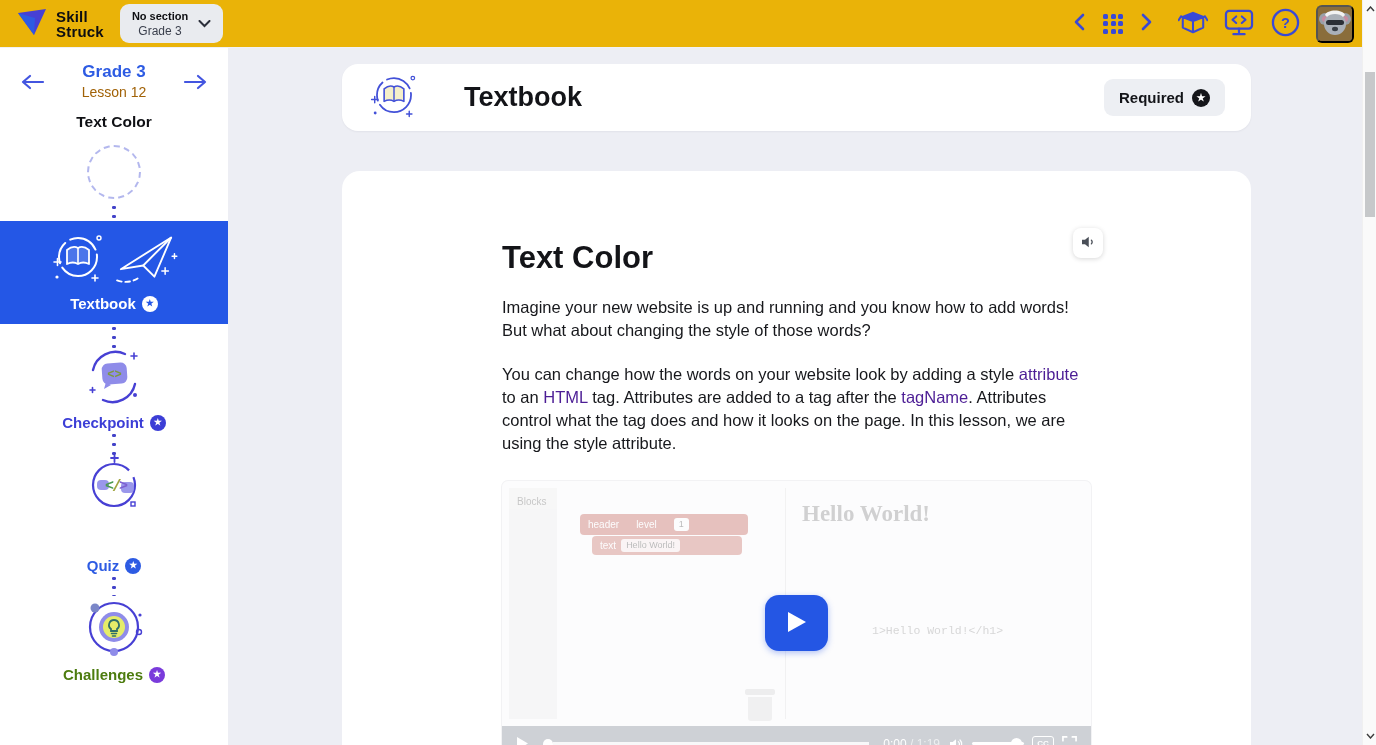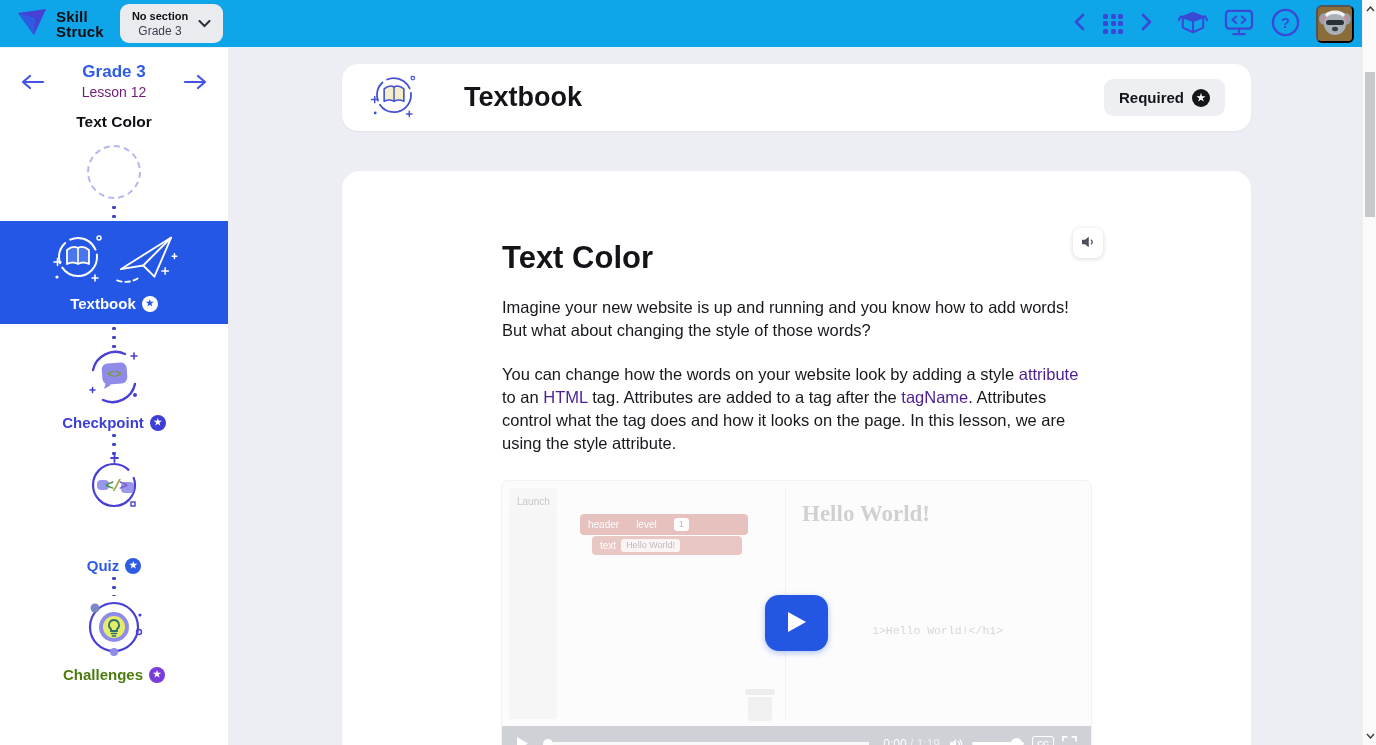--- a/index.html
+++ b/index.html
@@ -1,20 +1,20 @@
 <!DOCTYPE html>
 <html><head>
 <meta charset="utf-8">
 <style>
   * { margin:0; padding:0; box-sizing:border-box; }
   html,body { width:1376px; height:745px; overflow:hidden; }
   body { font-family:"Liberation Sans", sans-serif; background:#fff; position:relative; color:#15161a; }
 
   
-  .navbar { position:absolute; left:0; top:0; width:1376px; height:48px; background:#0ea5e9;
+  .navbar { position:absolute; left:0; top:0; width:1376px; height:48px; background:#eab308;
             display:flex; align-items:center; border-bottom:1px solid #f0f1f6; z-index:5; }
   .brand { display:flex; align-items:center; gap:8px; margin-left:16px; }
   .brand-name { font-size:15px; font-weight:900; line-height:15px; color:#0d0e12; letter-spacing:.2px; }
   .launchpad { margin-left:22px; height:37px; background:#2457e6; color:#fff; border:none; border-radius:9px;
                display:flex; align-items:center; gap:8px; padding:0 14px; font-size:14.5px; font-weight:800;
                font-family:inherit; cursor:pointer; }
   .section-pill { margin-left:16px; height:39px; background:#e9ebef; border:none; border-radius:9px;
                   display:flex; align-items:center; gap:10px; padding:0 12px; font-family:inherit; cursor:pointer; }
   .section-pill .txt { text-align:center; }
   .section-pill .primary { font-size:11px; font-weight:800; color:#0d0e12; line-height:15px; }
@@ -25,21 +25,21 @@
   .gap-l { margin-left:12px; }
   .apps-grid { display:grid; grid-template-columns:repeat(3,5px); grid-template-rows:repeat(3,5px); gap:2.5px; }
   .apps-grid i { background:#3949d6; border-radius:1.5px; }
   .avatar { width:38px; height:38px; border-radius:6px; overflow:hidden; margin-left:14px; cursor:pointer;
             background:#8a6d3b; display:flex; align-items:center; justify-content:center; }
 
   
   .sidebar { position:absolute; left:0; top:48px; width:228px; bottom:0; background:#fff; z-index:4; }
   .side-head { position:relative; padding-top:14px; text-align:center; }
   .grade { font-size:17px; font-weight:800; color:#2d5be3; }
-  .lesson { font-size:14px; color:#701a75; margin-top:2px; }
+  .lesson { font-size:14px; color:#a16207; margin-top:2px; }
   .lesson-title { font-size:15.5px; font-weight:800; color:#0f1014; margin-top:13px; }
   .side-arrow { position:absolute; top:24px; background:none; border:none; cursor:pointer; width:26px; height:22px; }
   .side-arrow.left { left:20px; }
   .side-arrow.right { right:20px; }
   .node-col { display:flex; flex-direction:column; align-items:center; }
   .dashed-circle { width:54px; height:54px; border:2px dashed #9aa0e8; border-radius:50%; margin-top:14px; opacity:.75; }
   .dotline { width:4px; background-image:radial-gradient(circle,#4343c9 1.7px,transparent 2px);
              background-size:4px 9px; background-repeat:repeat-y; }
   .dl1{height:18px;margin-top:4px;} .dl2{height:24px;} .dl3{height:24px;} .dl4{height:22px;}
   .side-item { width:228px; display:flex; flex-direction:column; align-items:center; cursor:pointer; }
@@ -371,21 +371,21 @@
     <div class="content-col">
       <h1 class="article-title">Text Color</h1>
 
       <p class="para">Imagine your new website is up and running and you know how to add words! But what about changing the style of those words?</p>
 
       <p class="para"><span>You can change how the words on your website look by adding a style </span><a>attribute</a><span> to an </span><a>HTML</a><span> tag. Attributes are added to a tag after the </span><a>tagName</a><span>. Attributes control what the tag does and how it looks on the page. In this lesson, we are using the style attribute.</span></p>
 
       <div class="video">
         <div class="thumb">
           <div class="blocks-panel">
-            <div class="blocks-label">Launch</div>
+            <div class="blocks-label">Blocks</div>
           </div>
           <div class="vdivider"></div>
           <div class="block1">
             <span>header</span>
             <span>level</span>
             <span class="chip">1</span>
           </div>
           <div class="block2">
             <span>text</span>
             <span class="chip">Hello World!</span>

